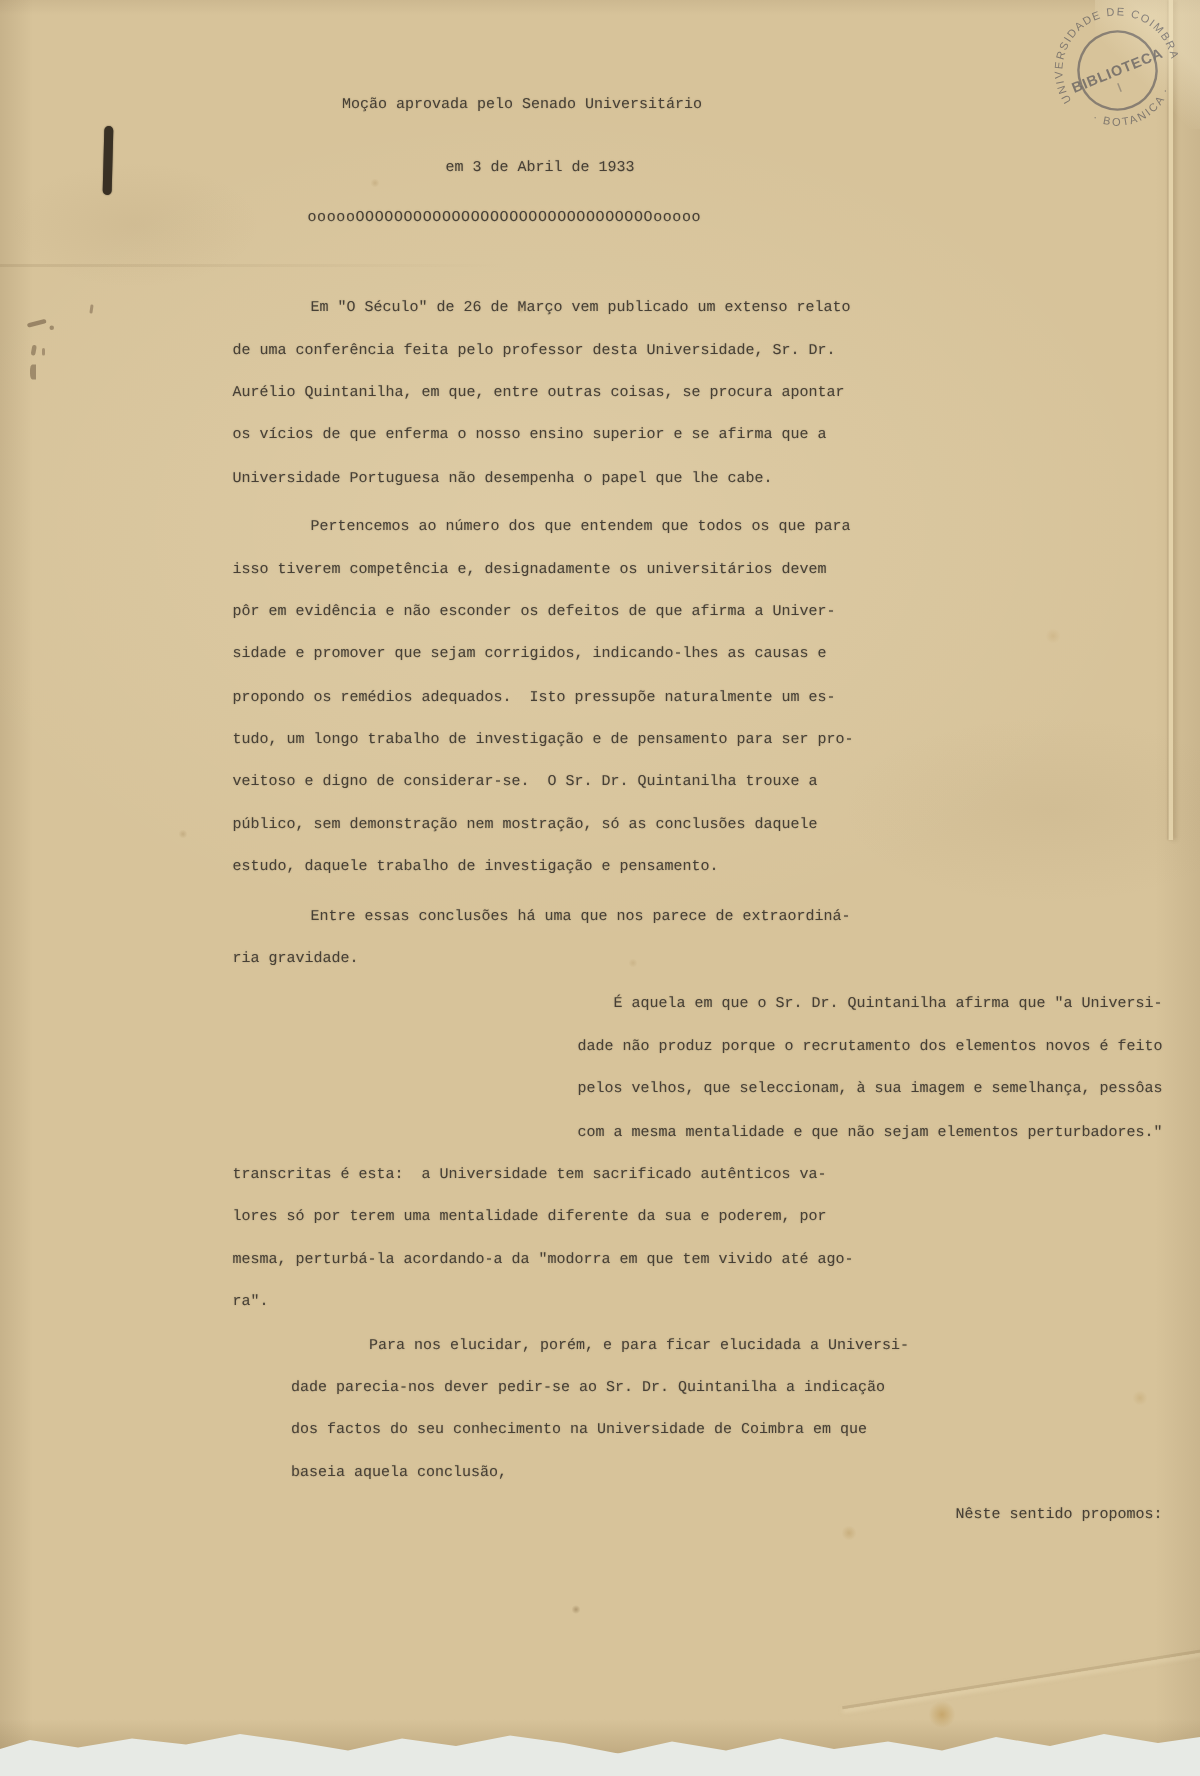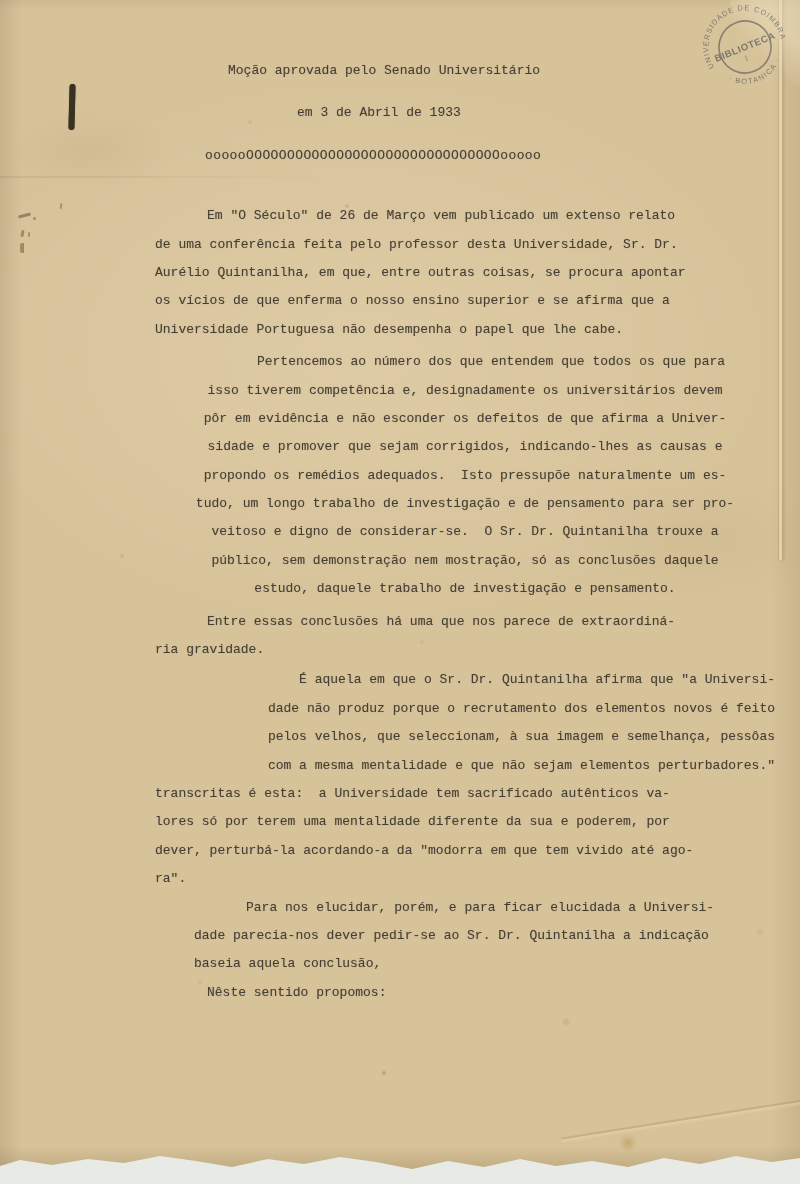--- a/index.html
+++ b/index.html
@@ -66,27 +66,27 @@
   .smudge{position:absolute;background:#5c4631;border-radius:2px;}
   .smudge.s1{left:18px;top:214px;width:13px;height:3px;transform:rotate(-14deg);opacity:.5;}
   .smudge.s2{left:33px;top:217px;width:3px;height:3px;opacity:.45;}
   .smudge.s3{left:21px;top:230px;width:3px;height:7px;transform:rotate(10deg);opacity:.45;}
   .smudge.s4{left:28px;top:232px;width:2px;height:5px;opacity:.4;}
   .smudge.s5{left:20px;top:243px;width:4px;height:10px;border-radius:40% 0 0 40%;opacity:.45;}
   .smudge.s6{left:60px;top:203px;width:2px;height:6px;transform:rotate(8deg);opacity:.4;}
   .content{
     position:absolute;left:155px;top:0;width:620px;
     color:rgba(62,56,47,.93);
-    font-size:13px;
+    font-size:10px;
     text-shadow:0 0 1px rgba(70,62,50,.35);
   }
   .hline{height:28.4px;line-height:28.4px;white-space:pre;}
   .title{margin-top:57px;margin-left:73px;}
   .dateline{margin-top:14px;margin-left:142px;}
-  .divider{margin-top:14px;margin-left:50px;letter-spacing:.4px;}
+  .divider{margin-top:4px;margin-left:50px;letter-spacing:.4px;}
   .docbody{margin-top:32px;}
   .ln{height:28.4px;line-height:28.4px;white-space:pre;}
   .ind{padding-left:52px;}
   .stamp-svg{position:absolute;left:683px;top:-15px;opacity:.8;mix-blend-mode:multiply;}
   .stamp-svg text, .stamp-svg textPath{
     font-family:"Liberation Sans", sans-serif;
   }
 </style>
 </head>
 <body>
@@ -127,21 +127,21 @@
     <div class="hline dateline">em 3 de Abril de 1933</div>
     <div class="hline divider">oooooOOOOOOOOOOOOOOOOOOOOOOOOOOOOOOOooooo</div>
     <div class="docbody">
         <div style="margin-top: 0px;">
           <div class="ln ind">Em "O Século" de 26 de Março vem publicado um extenso relato</div>
           <div class="ln">de uma conferência feita pelo professor desta Universidade, Sr. Dr.</div>
           <div class="ln">Aurélio Quintanilha, em que, entre outras coisas, se procura apontar</div>
           <div class="ln">os vícios de que enferma o nosso ensino superior e se afirma que a</div>
           <div class="ln">Universidade Portuguesa não desempenha o papel que lhe cabe.</div>
         </div>
-        <div style="margin-top: 4px; text-align: center;">
+        <div style="margin-top: 4px;">
           <div class="ln ind">Pertencemos ao número dos que entendem que todos os que para</div>
           <div class="ln">isso tiverem competência e, designadamente os universitários devem</div>
           <div class="ln">pôr em evidência e não esconder os defeitos de que afirma a Univer-</div>
           <div class="ln">sidade e promover que sejam corrigidos, indicando-lhes as causas e</div>
           <div class="ln">propondo os remédios adequados.  Isto pressupõe naturalmente um es-</div>
           <div class="ln">tudo, um longo trabalho de investigação e de pensamento para ser pro-</div>
           <div class="ln">veitoso e digno de considerar-se.  O Sr. Dr. Quintanilha trouxe a</div>
           <div class="ln">público, sem demonstração nem mostração, só as conclusões daquele</div>
           <div class="ln">estudo, daquele trabalho de investigação e pensamento.</div>
         </div>
@@ -151,26 +151,27 @@
         </div>
         <div style="margin-top: 2px; text-align: right;">
           <div class="ln ind">É aquela em que o Sr. Dr. Quintanilha afirma que "a Universi-</div>
           <div class="ln">dade não produz porque o recrutamento dos elementos novos é feito</div>
           <div class="ln">pelos velhos, que seleccionam, à sua imagem e semelhança, pessôas</div>
           <div class="ln">com a mesma mentalidade e que não sejam elementos perturbadores."</div>
         </div>
         <div style="margin-top: 0px;">
           <div class="ln">transcritas é esta:  a Universidade tem sacrificado autênticos va-</div>
           <div class="ln">lores só por terem uma mentalidade diferente da sua e poderem, por</div>
-          <div class="ln">dever, perturbá-la acordando-a da "modorra em que tem vivido até ago-</div>
+          <div class="ln">mesma, perturbá-la acordando-a da "modorra em que tem vivido até ago-</div>
           <div class="ln">ra".</div>
         </div>
         <div style="margin-top: 0px; margin-left: 39px;">
           <div class="ln ind">Para nos elucidar, porém, e para ficar elucidada a Universi-</div>
           <div class="ln">dade parecia-nos dever pedir-se ao Sr. Dr. Quintanilha a indicação</div>
+          <div class="ln">dos factos do seu conhecimento na Universidade de Coimbra em que</div>
           <div class="ln">baseia aquela conclusão,</div>
         </div>
-        <div style="margin-top: 0px;">
+        <div style="margin-top: 0px; text-align: right;">
           <div class="ln ind">Nêste sentido propomos:</div>
         </div>
       </div>
   </div>
 </div>
 
 </body></html>

